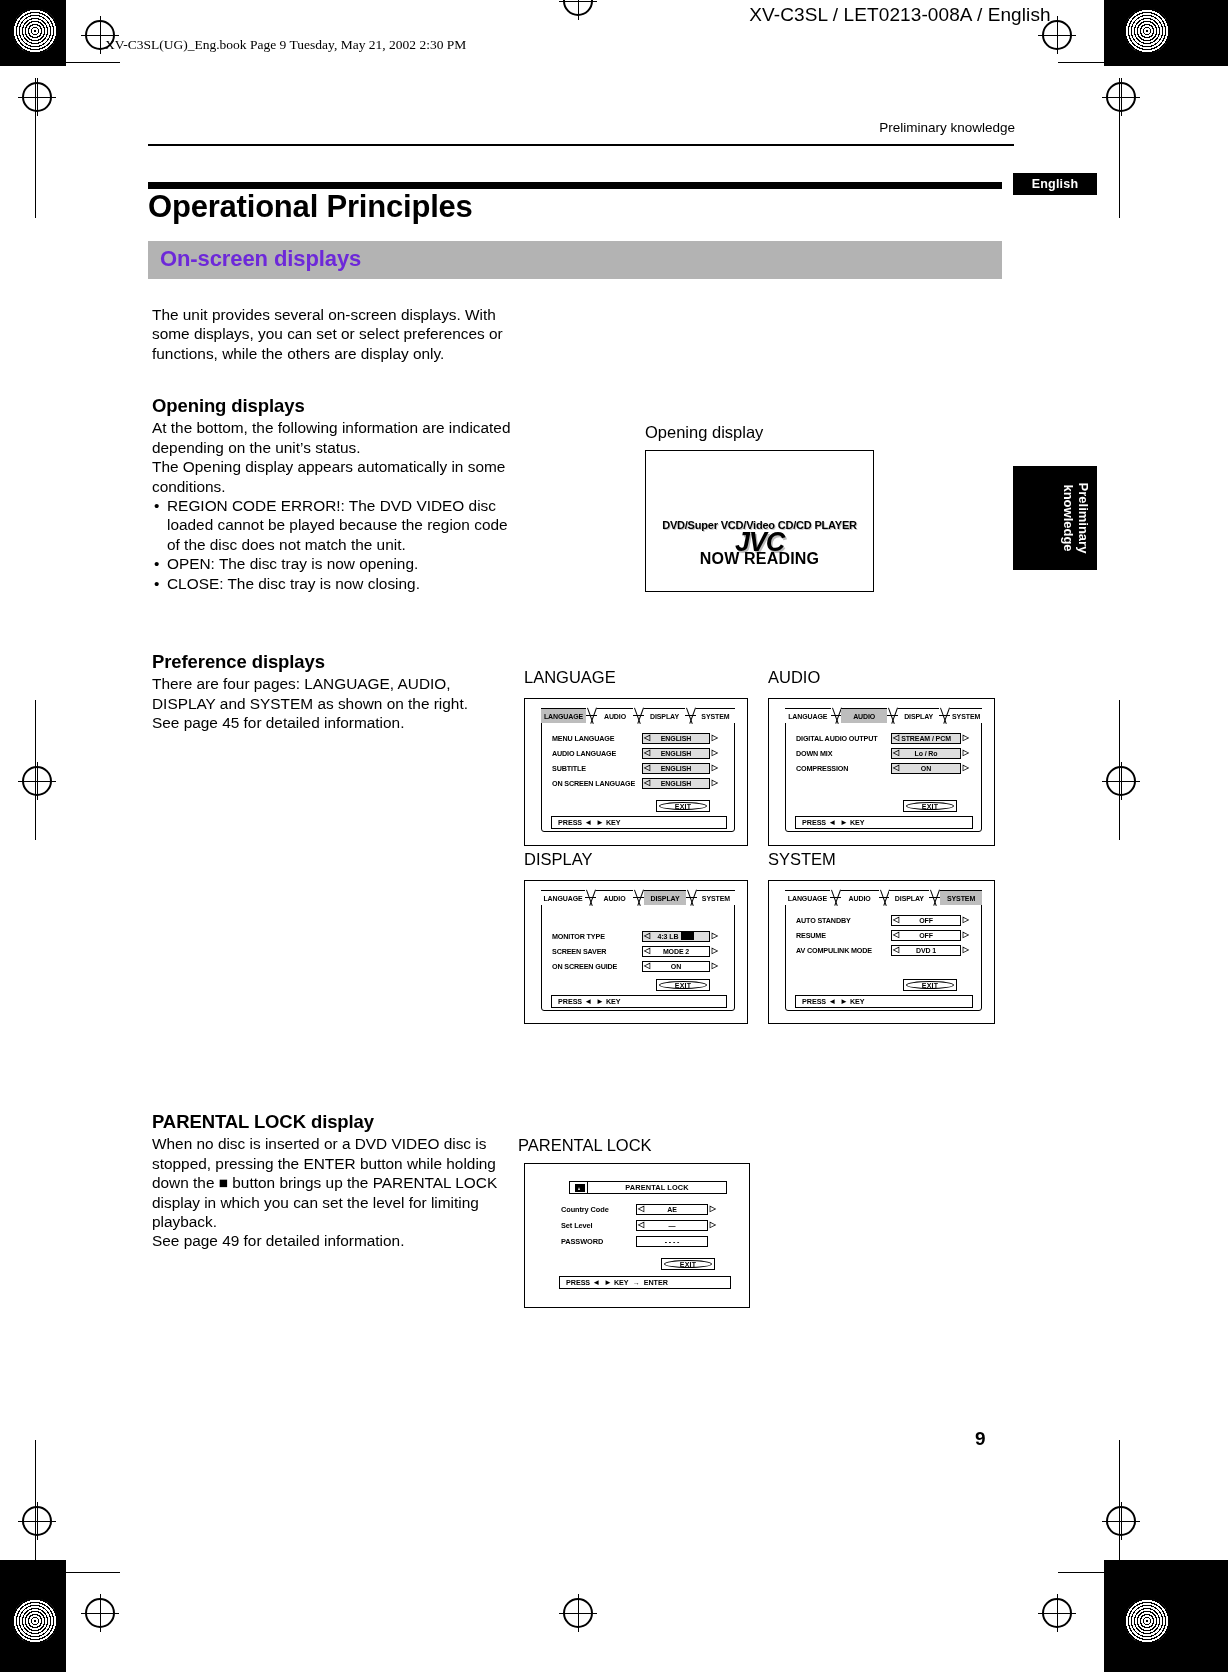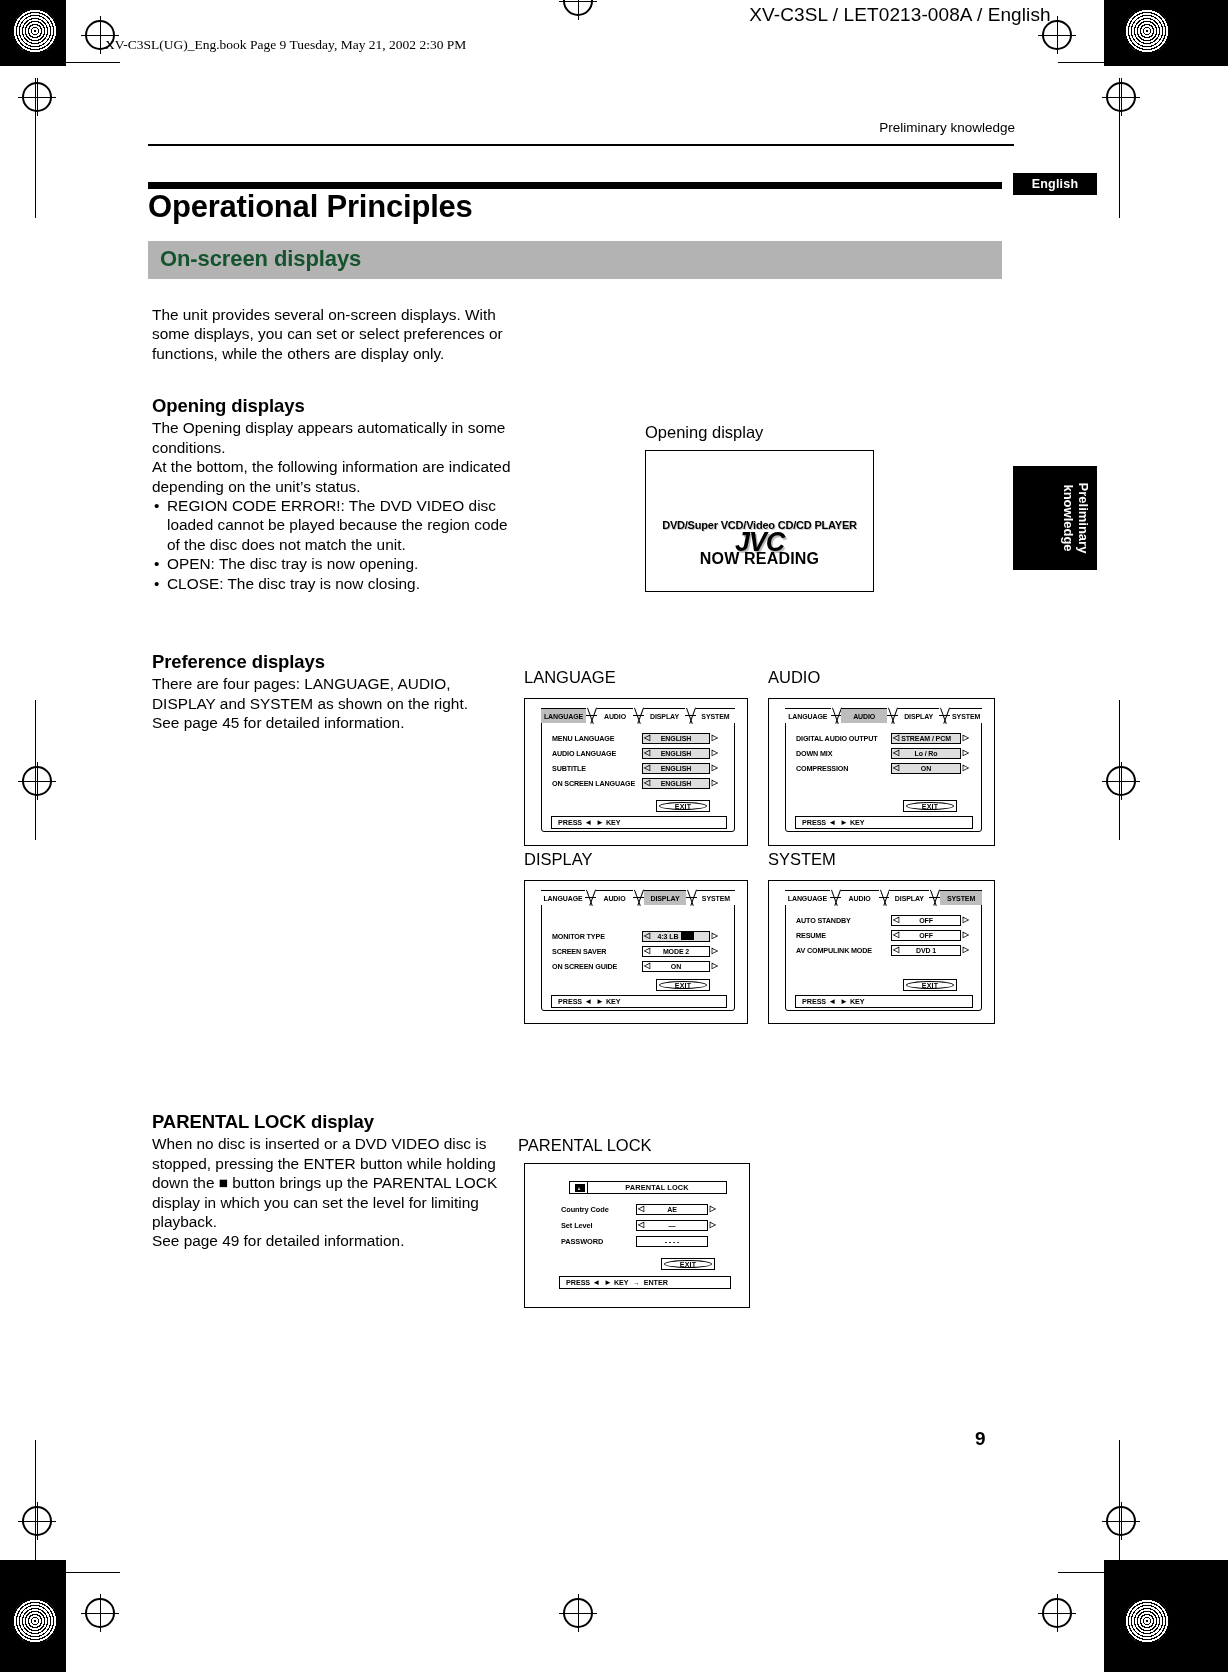--- a/index.html
+++ b/index.html
@@ -64,21 +64,21 @@
   #title-rule{left:148px;top:182px;width:854px;height:7px;background:#000;}
   #page-title{
     left:148px;top:189px;
     font-size:31px;font-weight:bold;letter-spacing:-.2px;
   }
   #section-band{
     left:148px;top:241px;width:854px;height:38px;background:#b3b3b3;
   }
   #section-title{
     left:160px;top:246px;
-    font-size:22px;font-weight:bold;color:#14532d;letter-spacing:-.1px;
+    font-size:22px;font-weight:bold;color:#6d28d9;letter-spacing:-.1px;
   }
 
   
   .col{left:145px;width:360px;font-size:15.4px;line-height:19.4px;margin-left:7px;}
   .para{margin:0;}
   h3.sub{font-size:18.5px;font-weight:bold;margin:0 0 3px 0;letter-spacing:-.1px;}
   ul.bul{margin:0;padding:0;list-style:none;}
   ul.bul li{position:relative;padding-left:15px;}
   ul.bul li:before{content:"\2022";position:absolute;left:2px;top:0;}
 
@@ -246,22 +246,22 @@
 <div class="abs" id="page-title">Operational Principles</div>
 <div class="abs" id="section-band"></div>
 <div class="abs" id="section-title">On-screen displays</div>
 
 <div class="abs col" style="top:305px;">
   <p class="para">The unit provides several on-screen displays. With some displays, you can set or select preferences or functions, while the others are display only.</p>
 </div>
 
 <div class="abs col" style="top:396px;">
   <h3 class="sub">Opening displays</h3>
+  <p class="para">At the bottom, the following information are indicated depending on the unit’s status.</p>
   <p class="para">The Opening display appears automatically in some conditions.</p>
-  <p class="para">At the bottom, the following information are indicated depending on the unit’s status.</p>
   <ul class="bul">
     <li>REGION CODE ERROR!: The DVD VIDEO disc loaded cannot be played because the region code of the disc does not match the unit.</li>
     <li>OPEN: The disc tray is now opening.</li>
     <li>CLOSE: The disc tray is now closing.</li>
   </ul>
 </div>
 
 <div class="abs col" style="top:652px;">
   <h3 class="sub">Preference displays</h3>
   <p class="para">There are four pages: LANGUAGE, AUDIO, DISPLAY and SYSTEM as shown on the right.</p>

